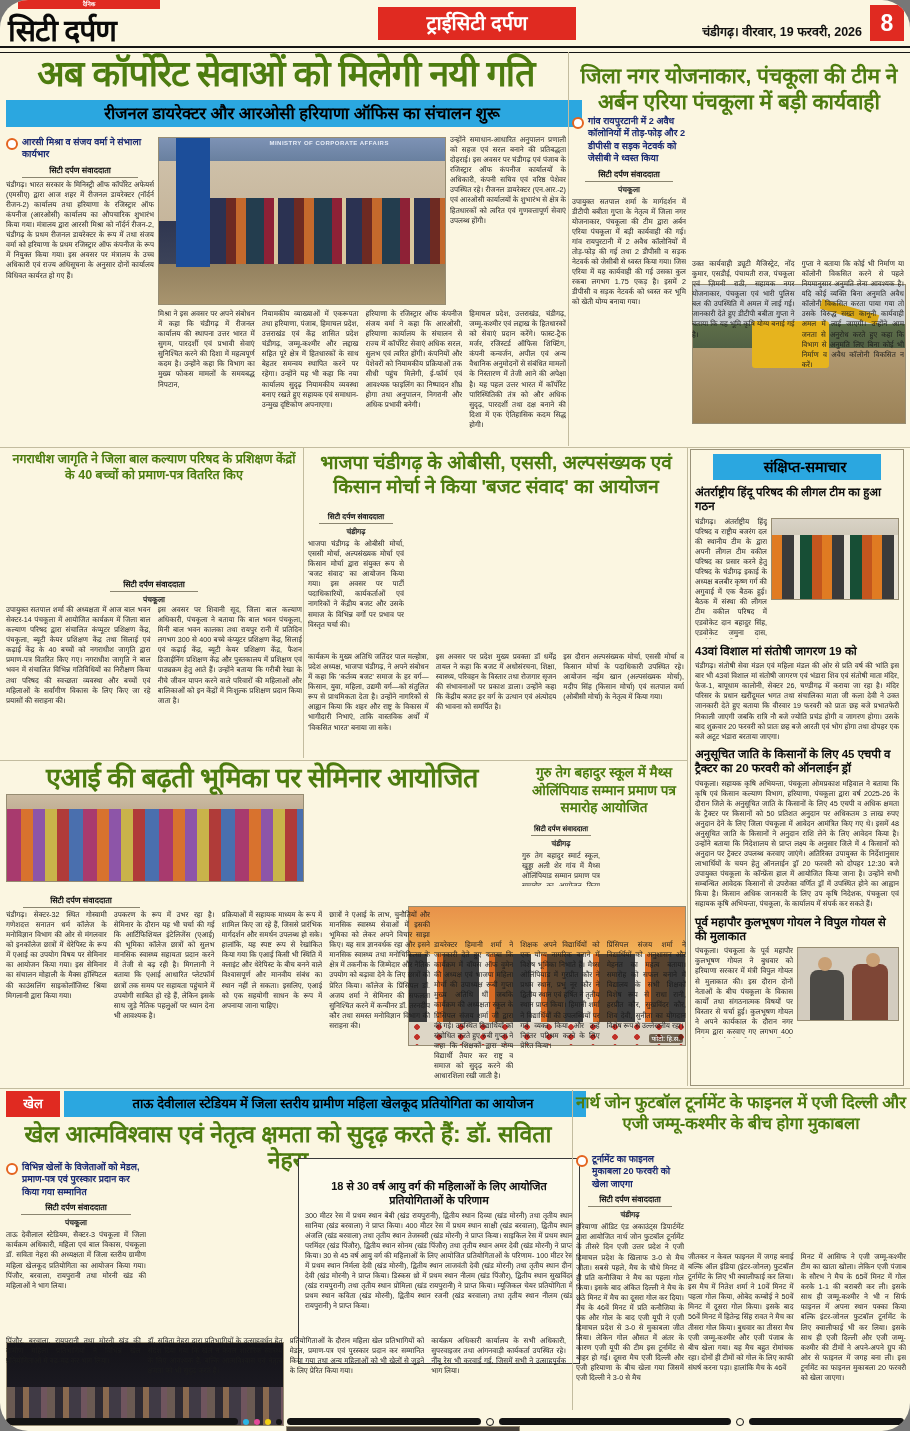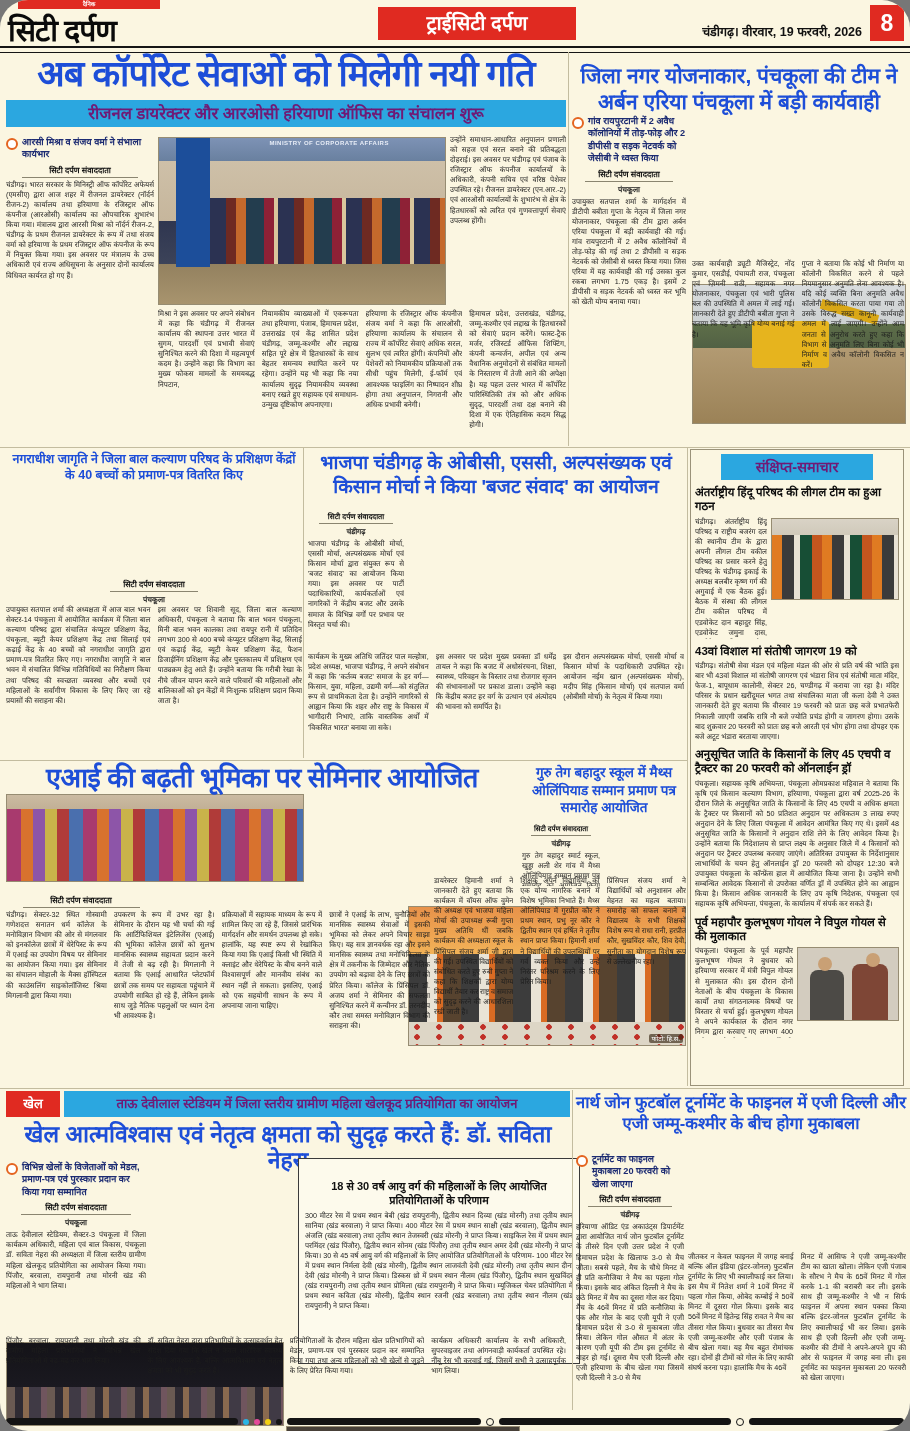--- a/index.html
+++ b/index.html
@@ -2,22 +2,22 @@
 <html><head>
 <meta charset="utf-8">
 <style>
   html,body{margin:0;padding:0;background:#777;}
   .page{position:relative;width:910px;height:1431px;margin:0 auto;background:#fbf6e1;
         font-family:"Liberation Sans",sans-serif;overflow:hidden;color:#1c1c1c;border-radius:28px;}
   .abs{position:absolute;}
   .bt{font-size:7.2px;line-height:1.4;text-align:justify;color:#1d1d1d;overflow:hidden;}
   .cols{display:flex;gap:7px;}
   .cols>div{flex:1;}
-  .hl{font-weight:800;color:#1d4ed8;text-align:center;}
-  .band{background:#2ba7e0;color:#701a75;font-weight:800;text-align:center;overflow:hidden;}
+  .hl{font-weight:800;color:#4d7c0f;text-align:center;}
+  .band{background:#2ba7e0;color:#000000;font-weight:800;text-align:center;overflow:hidden;padding-left:16px;}
   .redbox{background:#e02a21;color:#fff;font-weight:800;text-align:center;}
   .byl{font-weight:bold;font-size:8px;text-align:center;color:#101010;margin-top:3px;}
   .byl-sep{width:78%;height:1px;background:#8a8possible;background:#8a8570;margin:2px auto 2px;}
   .city{font-weight:bold;font-size:7.5px;text-align:center;margin-bottom:3px;}
   .bullet{display:flex;gap:4px;align-items:flex-start;margin:3px 0;}
   .ring{flex:0 0 auto;width:8px;height:8px;border:2.4px solid #e4641f;border-radius:50%;background:#fff;margin-top:2px;}
   .btxt{font-weight:bold;font-size:9.2px;line-height:1.35;color:#1c2b72;}
   .photo{position:relative;overflow:hidden;border:1px solid #968c72;}
   .pcap{position:absolute;right:2px;bottom:2px;font-size:6.5px;color:#fff;background:rgba(55,38,20,.65);padding:0 3px;border-radius:2px;z-index:5;}
   .vsep{width:1px;background:#c3bc9f;}
@@ -202,21 +202,21 @@
   </div>
 
   <div class="abs hl" style="left:522px;top:764px;width:164px;font-size:13.5px;line-height:1.3;">गुरु तेग बहादुर स्कूल में मैथ्स ओलिंपियाड सम्मान प्रमाण पत्र समारोह आयोजित</div>
   <div class="abs" style="left:522px;top:824px;width:78px;height:62px;overflow:hidden;">
     <div class="byl" style="font-size:7px;margin-top:0;">सिटी दर्पण संवाददाता</div>
     <div class="byl-sep"></div>
     <div class="city">चंडीगढ़</div>
     <div class="bt">गुरु तेग बहादुर स्मार्ट स्कूल, खुड्डा अली शेर गांव में मैथ्स ओलिंपियाड सम्मान प्रमाण पत्र समारोह का आयोजन किया गया।</div>
   </div>
 
-  <div class="abs cols" style="left:434px;top:876px;width:252px;height:194px;font-family:Liberation Serif, serif;">
+  <div class="abs cols" style="left:434px;top:940px;width:252px;height:194px;">
     <div class="bt">डायरेक्टर हिमानी शर्मा ने जानकारी देते हुए बताया कि कार्यक्रम में वॉयस ऑफ वुमेन की अध्यक्ष एवं भाजपा महिला मोर्चा की उपाध्यक्ष रूबी गुप्ता मुख्य अतिथि थीं जबकि कार्यक्रम की अध्यक्षता स्कूल के प्रिंसिपल संजय शर्मा जी द्वारा की गई। उपस्थित विद्यार्थियों को संबोधित करते हुए रुबी गुप्ता ने कहा कि शिक्षकों द्वारा योग्य विद्यार्थी तैयार कर राष्ट्र व समाज को सुदृढ़ करने की आधारशिला रखी जाती है।</div>
     <div class="bt">शिक्षक अपने विद्यार्थियों को एक योग्य नागरिक बनाने में विशेष भूमिका निभाते हैं। मैथ्स ओलिंपियाड में गुरप्रीत कौर ने प्रथम स्थान, प्रभु नूर कौर ने द्वितीय स्थान एवं हर्षित ने तृतीय स्थान प्राप्त किया। हिमानी शर्मा ने विद्यार्थियों की उपलब्धियों पर गर्व व्यक्त किया और उन्हें निरंतर परिश्रम करने के लिए प्रेरित किया।</div>
     <div class="bt">प्रिंसिपल संजय शर्मा ने विद्यार्थियों को अनुशासन और मेहनत का महत्व बताया। समारोह को सफल बनाने में विद्यालय के सभी शिक्षकों विशेष रूप से राधा रानी, हरप्रीत कौर, सुखविंदर कौर, शिव देवी, सुनीता का योगदान विशेष रूप से उल्लेखनीय रहा।</div>
   </div>
 
   <div class="abs hsep" style="left:0;top:1088px;width:910px;"></div>
 
   <div class="abs redbox" style="left:6px;top:1091px;width:54px;height:26px;line-height:26px;font-size:13px;">खेल</div>
   <div class="abs band" style="left:64px;top:1091px;width:506px;height:26px;line-height:26px;font-size:13px;">ताऊ देवीलाल स्टेडियम में जिला स्तरीय ग्रामीण महिला खेलकूद प्रतियोगिता का आयोजन</div>
   <div class="abs hl" style="left:6px;top:1121px;width:564px;font-size:23px;line-height:1.15;">खेल आत्मविश्वास एवं नेतृत्व क्षमता को सुदृढ़ करते हैं: डॉ. सविता नेहरा</div>

